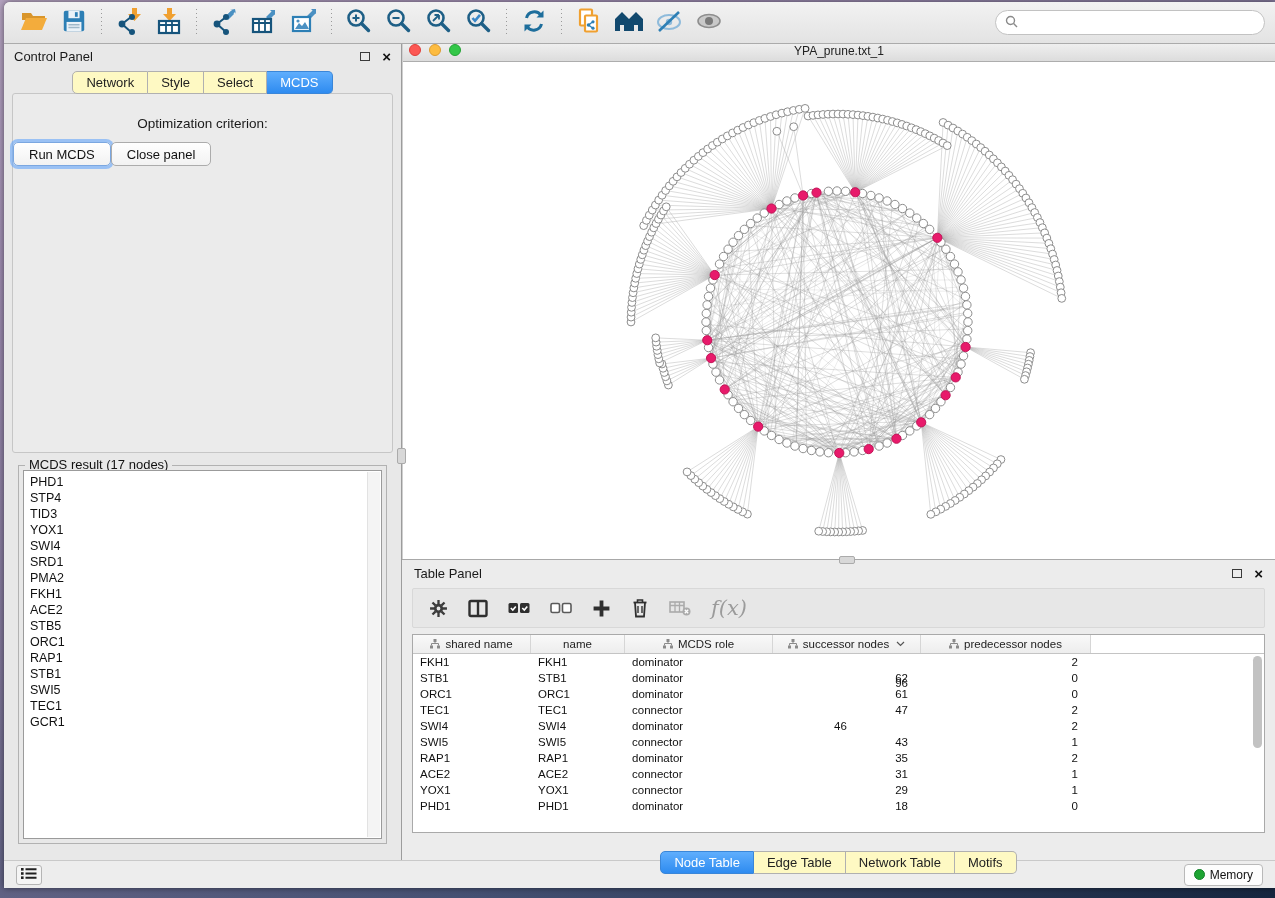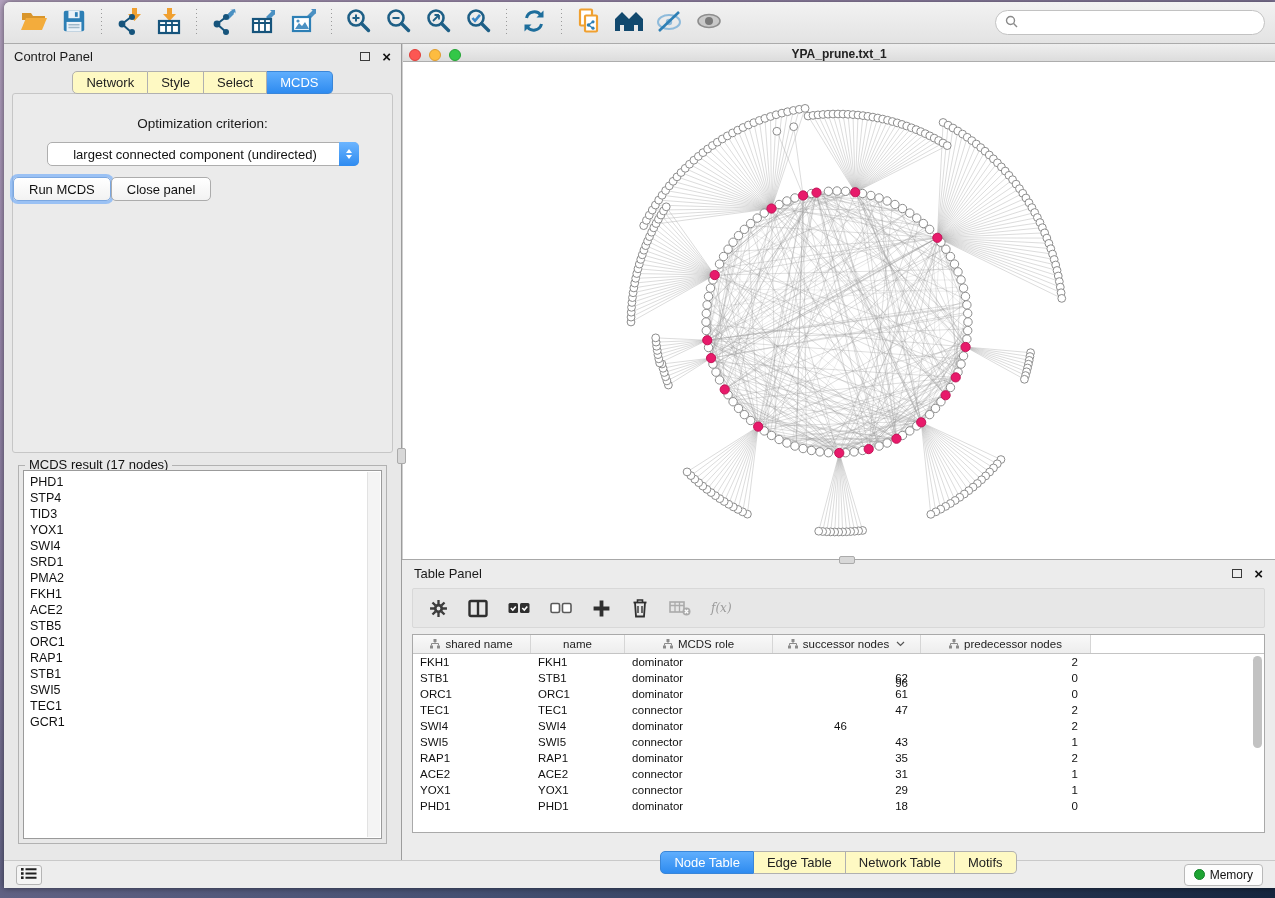--- a/index.html
+++ b/index.html
@@ -66,40 +66,40 @@
                position:relative; padding:3px 0 0 6px; }
   .mcds-item { font-size:12.5px; line-height:16px; color:#111; }
   .mcds-scroll { position:absolute; top:1px; right:1px; bottom:1px; width:13px; background:#F4F4F4; border-left:1px solid #E2E2E2; }
   .v-split-handle { position:absolute; right:-5px; top:404px; width:9px; height:16px; background:#D8D8D8;
                     border:1px solid #ABABAB; border-radius:2px; z-index:5; }
 
   
   .right { flex:1; min-width:0; display:flex; flex-direction:column; }
   .netwin { height:515px; flex:none; display:flex; flex-direction:column; border-left:1px solid #CFCFCF; }
   .net-titlebar { height:18px; flex:none; background:linear-gradient(#EFEFEF,#DCDCDC); border-bottom:1px solid #ADADAD;
-                  display:flex; align-items:flex-end; padding:0 6px; position:relative;font-weight:bold; }
+                  display:flex; align-items:flex-start; padding:0 6px; position:relative; }
   .lights { display:flex; gap:8px; }
   .light { width:12px; height:12px; border-radius:50%; }
   .light.red{ background:#FC5753; border:1px solid #DF3E39;}
   .light.yellow{ background:#FDBC40; border:1px solid #DE9C2E;}
   .light.green{ background:#33C748; border:1px solid #23A334;}
   .net-title { position:absolute; left:0; right:0; text-align:center; font-size:12px; color:#222; }
   .net-canvas { flex:1; background:#fff; position:relative; }
   .net-canvas svg { display:block; }
 
   
   .tablepanel { flex:1; min-height:0; background:#ECECEC; border-top:1px solid #A8A8A8;
                 display:flex; flex-direction:column; position:relative; }
   .h-split-handle { position:absolute; top:-4px; left:50%; width:16px; height:8px; background:#D8D8D8;
                     border:1px solid #ABABAB; border-radius:2px; }
   .tp-head { height:26px; flex:none; display:flex; align-items:center; padding:0 12px; }
   .tp-toolbar { flex:none; height:40px; margin:2px 10px 6px 10px; background:#E7E7E7; border:1px solid #D8D8D8;
                 border-radius:2px; display:flex; align-items:center; gap:20px; padding:0 16px; }
   .tp-toolbar .ticon { display:flex; align-items:center; justify-content:center; }
-  .fx { font-family:"DejaVu Serif", serif; font-style:italic; font-size:12px; color:#9B9B9B; }
+  .fx { font-family:"DejaVu Serif", serif; font-style:italic; font-size:21px; color:#9B9B9B; }
 
   .tbl-wrap { flex:1; min-height:0; margin:0 10px; background:#fff; border:1px solid #A9A9A9; position:relative; overflow:hidden; }
   .tbl-header { display:flex; height:19px; border-bottom:1px solid #C4C4C4; }
   .th { background:linear-gradient(#F9F9F9,#EDEDED); border-right:1px solid #D6D6D6; display:flex;
         align-items:center; justify-content:center; gap:5px; font-size:11.5px; color:#222; flex:none; }
   .th .sort { margin-left:2px; display:flex; }
   .tr { display:flex; height:16px; align-items:center; }
   .td { flex:none; font-size:11.5px; color:#111; white-space:nowrap; overflow:hidden; }
   .td.l { padding-left:7px; } .td.r { text-align:right; padding-right:13px; }
   .tbl-scroll { position:absolute; top:21px; right:2px; width:9px; height:92px; background:#C2C2C2; border-radius:5px; }
@@ -265,27 +265,20 @@
         <span class="win-close">×</span>
       </div>
       <div class="seg-tabs">
         <div class="seg-tab">Network</div>
         <div class="seg-tab">Style</div>
         <div class="seg-tab">Select</div>
         <div class="seg-tab active">MCDS</div>
       </div>
       <div class="dock-panel">
         <div class="opt-label">Optimization criterion:</div>
-        <div class="select">
-          <span class="sel-text">largest connected component (undirected)</span>
-          <span class="stepper">
-              <span class="tri-up"></span>
-              <span class="tri-dn"></span>
-            </span>
-        </div>
         <div class="btn-row">
           <button class="mac-btn focus">Run MCDS</button>
           <button class="mac-btn">Close panel</button>
         </div>
       </div>
       <div class="groupbox">
         <span class="legend">MCDS result (17 nodes)</span>
         <div class="mcds-list">
           <div class="mcds-scroll"></div>
         <div class="mcds-item">PHD1</div>

